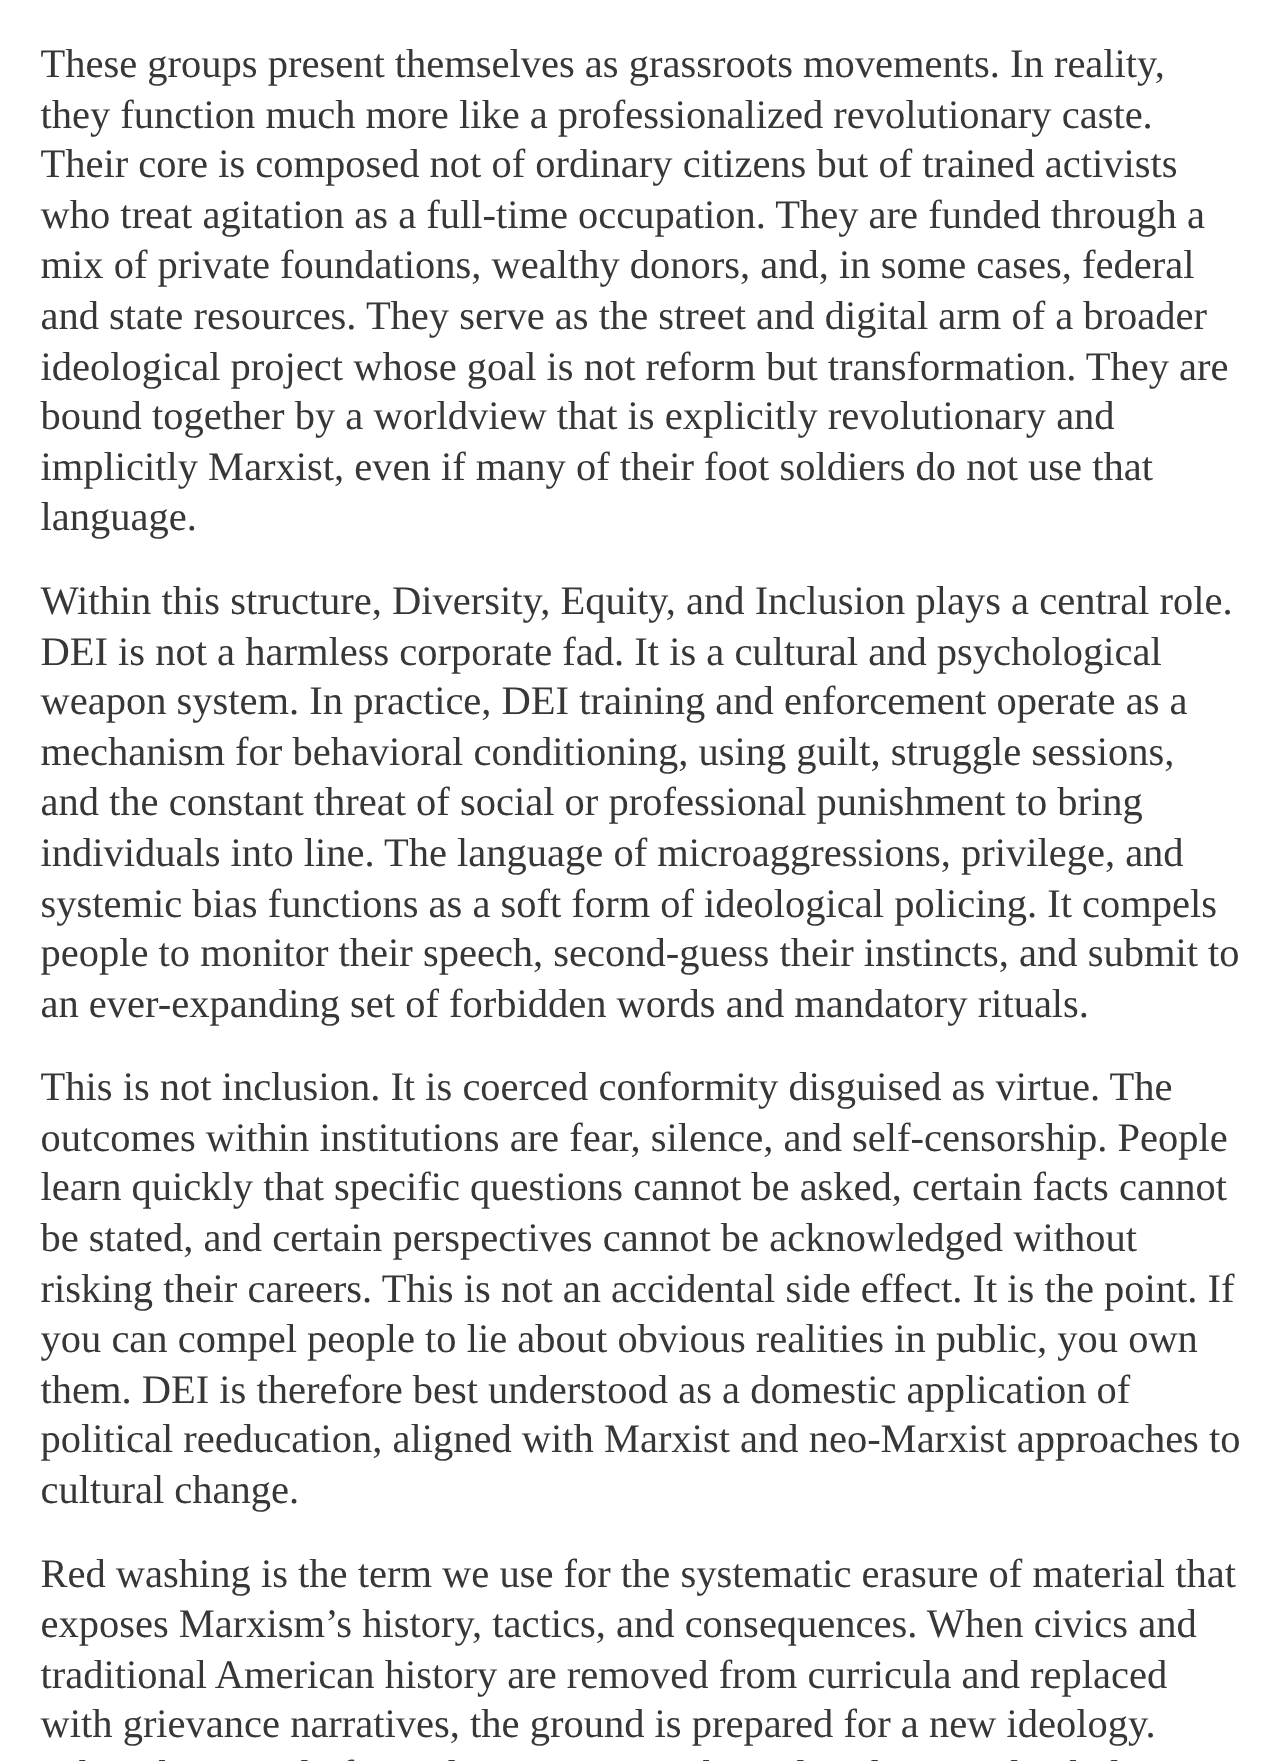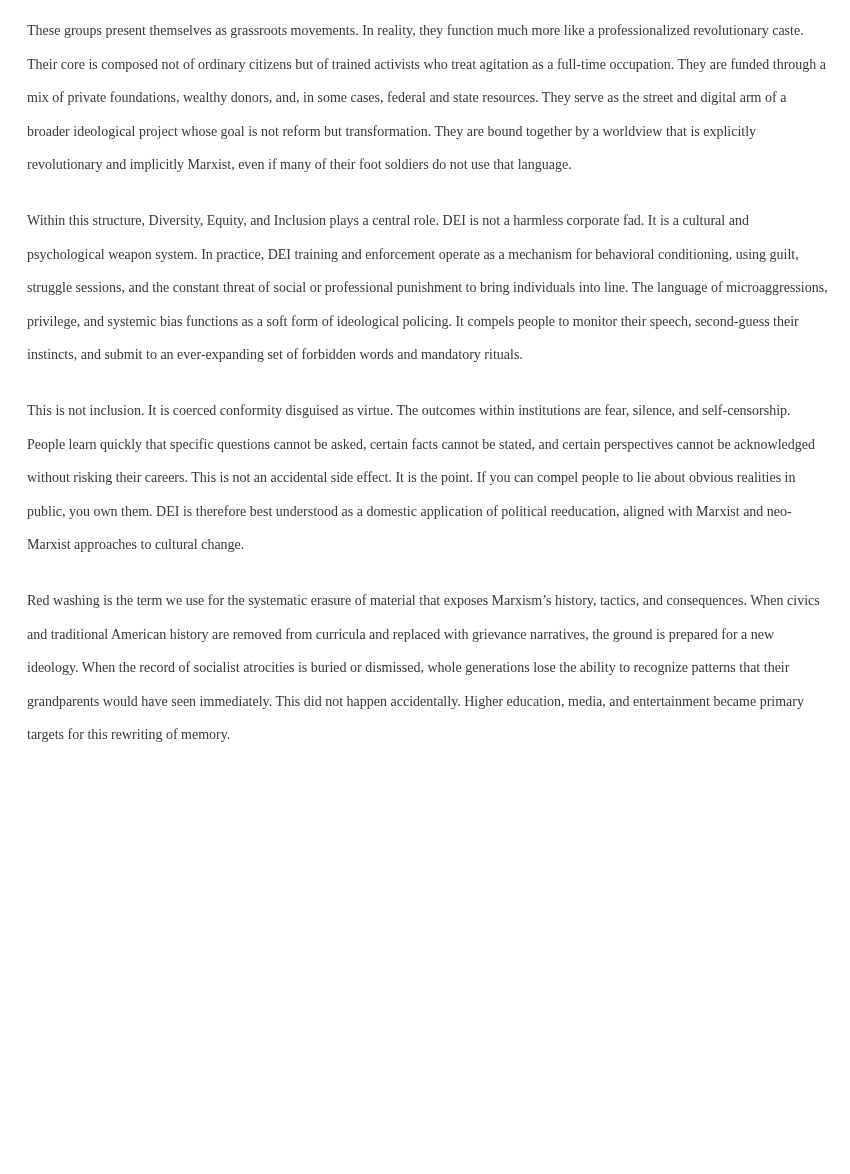--- a/index.html
+++ b/index.html
@@ -11,23 +11,23 @@
       width: 850px;
       height: 1174px;
       overflow: hidden;
     }
     .article {
       padding: 10px 22px 0 27px;
       box-sizing: border-box;
       width: 850px;
     }
     .article p {
-      margin: 4px 0 22px 0;
+      margin: 16px 0 22px 0;
       font-family: "Liberation Serif", "DejaVu Serif", serif;
-      font-size: 14px;
+      font-size: 27px;
       line-height: 33.6px;
       color: #363737;
       letter-spacing: 0;
     }
   </style>
 </head>
 <body>
 
 <main class="article">
   <p>These groups present themselves as grassroots movements. In reality, they function much more like a professionalized revolutionary caste. Their core is composed not of ordinary citizens but of trained activists who treat agitation as a full-time occupation. They are funded through a mix of private foundations, wealthy donors, and, in some cases, federal and state resources. They serve as the street and digital arm of a broader ideological project whose goal is not reform but transformation. They are bound together by a worldview that is explicitly revolutionary and implicitly Marxist, even if many of their foot soldiers do not use that language.</p>

